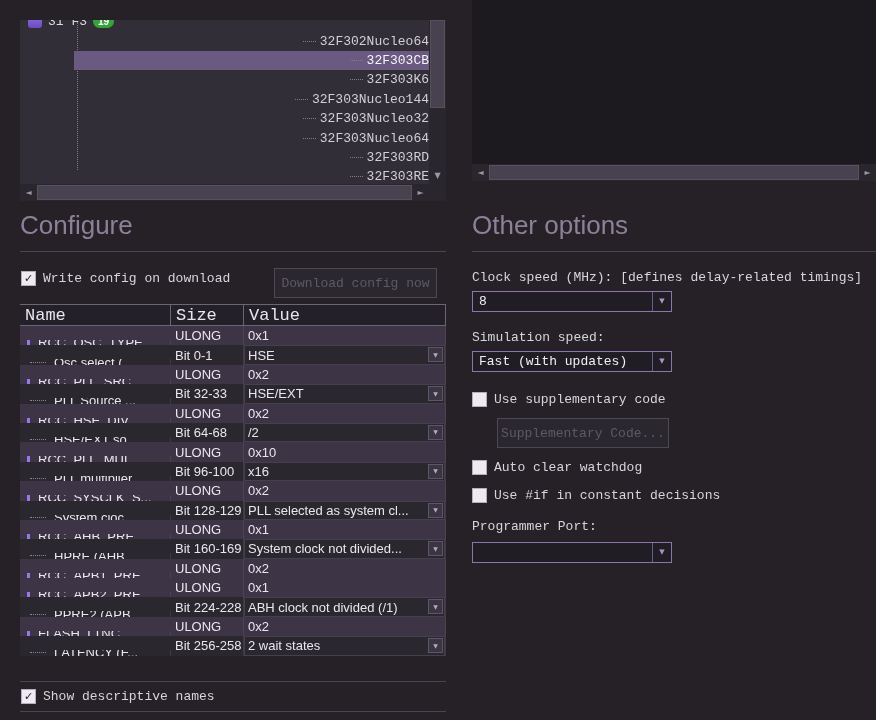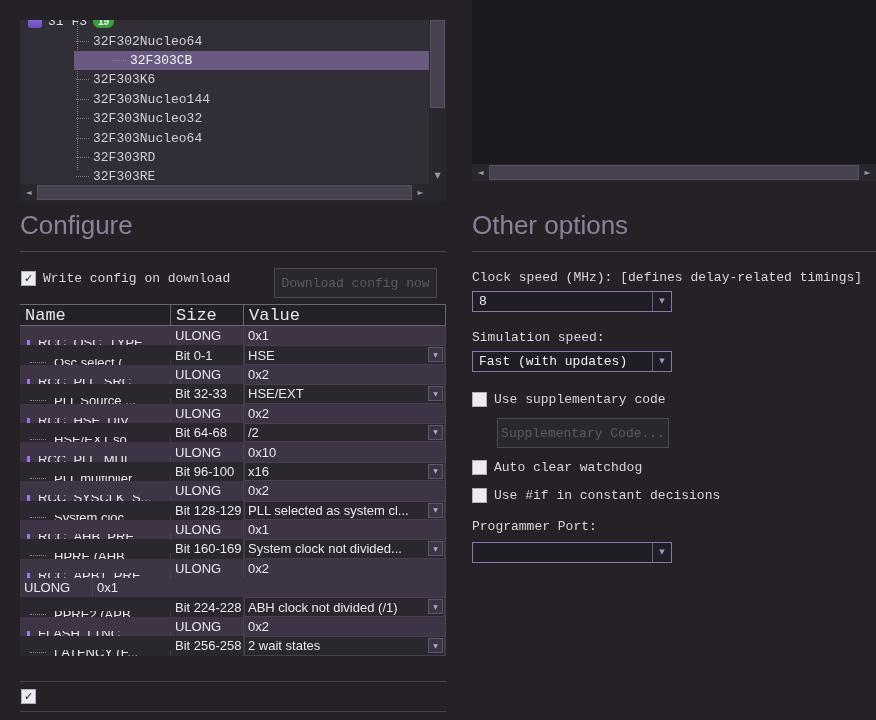--- a/index.html
+++ b/index.html
@@ -8,21 +8,21 @@
 
   
   .tree-panel{position:absolute;left:20px;top:0;width:426px;height:181px;background:#322e37;margin-top:20px;}
   .tree-view{position:absolute;left:0;top:0;right:17px;bottom:17px;overflow:hidden;}
   .tree-vline{position:absolute;left:57px;top:2px;height:148px;border-left:1px dotted #837c8e;}
   .tree-rows{position:absolute;left:0;top:-8px;right:0;}
   .tree-row{height:19.4px;display:flex;align-items:center;font-size:13px;color:#d3ced9;white-space:nowrap;}
   .tree-row.parent{padding-left:8px;gap:6px;color:#ddd8e2;}
   .family-icon{width:14px;height:13px;background:linear-gradient(#8d6fe2,#6a4cc0);border-radius:3px;flex:none;box-shadow:inset 0 1px 0 rgba(255,255,255,.35);}
   .badge{background:#36a23c;color:#fff;font-size:10px;font-weight:bold;line-height:13px;padding:0 5px;border-radius:7px;font-family:"Liberation Sans",sans-serif;}
-  .tree-children .tree-row{margin-left:54px;}
+  .tree-children .tree-row{margin-left:54px;justify-content:flex-end;}
   .connector{width:13px;border-top:1px dotted #837c8e;margin:0 4px 0 2px;flex:none;}
   .tree-row.selected{background:#6a5a81;color:#f6f3f9;padding-left:37px;}
 
   
   .vscroll{position:absolute;right:0;top:0;width:17px;bottom:17px;background:#2a262d;}
   .vthumb{position:absolute;left:1px;right:1px;top:0;height:88px;background:#474150;border:1px solid #56505f;box-sizing:border-box;}
   .vdown{position:absolute;left:0;right:0;bottom:0;height:16px;display:flex;align-items:center;justify-content:center;}
   .sarrow{font-family:"DejaVu Sans",sans-serif;font-size:8px;color:#9d95a8;line-height:1;}
   .hscroll{position:absolute;height:17px;background:#2a262d;}
   .left-h{left:0;right:17px;bottom:0;}
@@ -384,20 +384,25 @@
         </div>
         <div class="cell c2">
           <span class="cell-text">ULONG</span>
         </div>
         <div class="cell c3">
           <span class="cell-text">0x2</span>
 
         </div>
       </div>
         <div class="t-row parent">
+        <div class="cell c1">
+          <span class="field-icon"></span>
+
+          <span class="cell-text">RCC_APB2_PRE</span>
+        </div>
         <div class="cell c2">
           <span class="cell-text">ULONG</span>
         </div>
         <div class="cell c3">
           <span class="cell-text">0x1</span>
 
         </div>
       </div>
         <div class="t-row child">
         <div class="cell c1">
@@ -446,20 +451,21 @@
         </div>
       </div>
       </div>
   </div>
 
   <div class="divider d2"></div>
   <div class="check-row cr-show">
     <span class="checkbox">
       <span>✓</span>
     </span>
+    <span class="check-label">Show descriptive names</span>
   </div>
   <div class="divider d4"></div>
 
   <div class="section-title opt-title">Other options</div>
   <div class="divider d3"></div>
 
   <div class="field-label lbl-clock">Clock speed (MHz): [defines delay-related timings]</div>
   <div class="combo combo-clock">
     <span class="combo-value">8</span>
     <span class="combo-btn">

